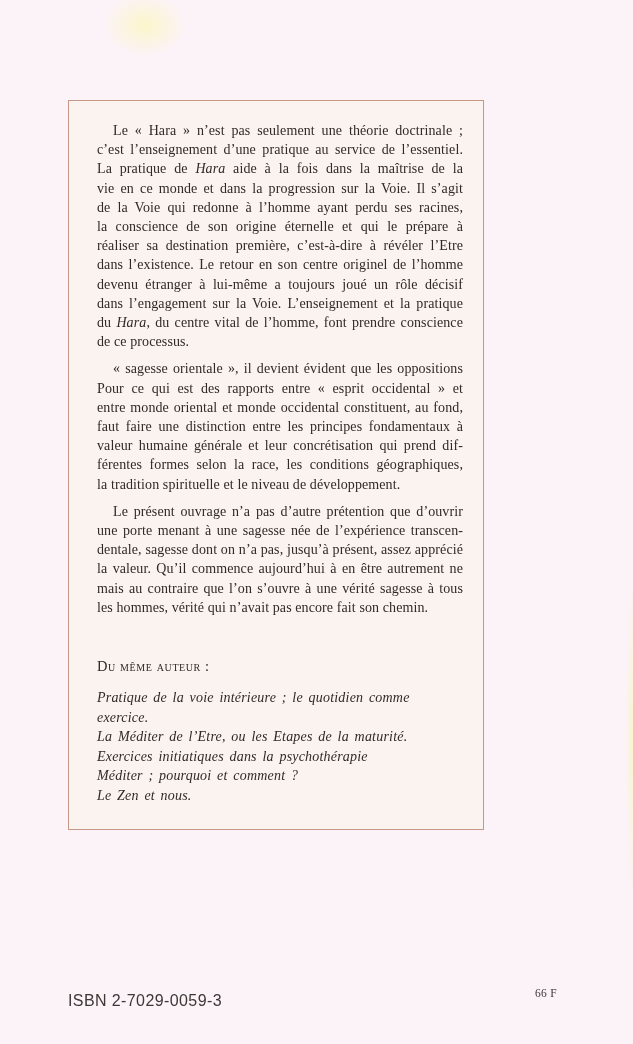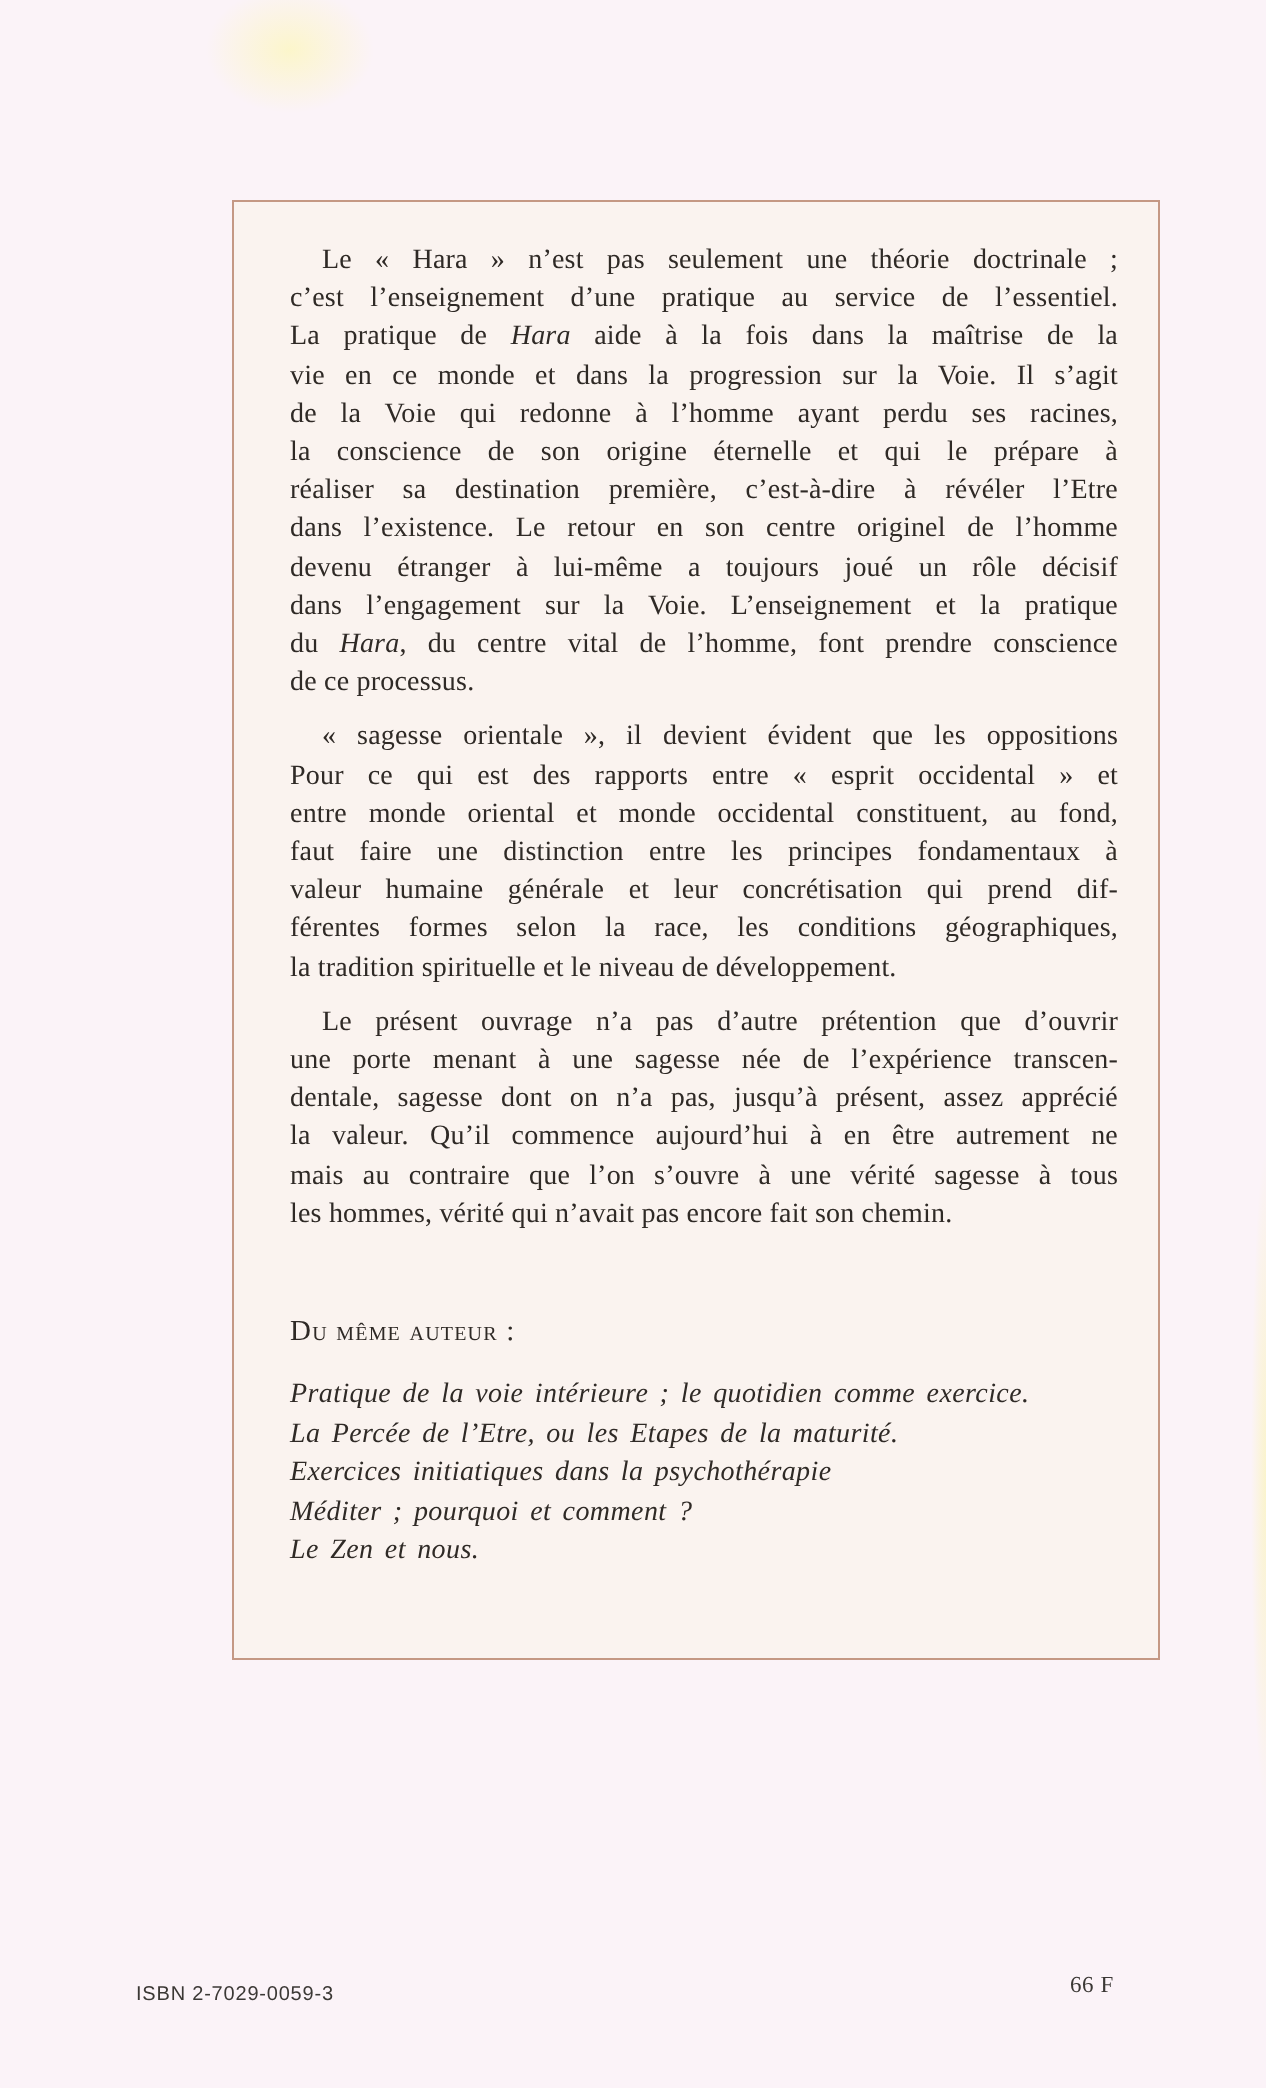--- a/index.html
+++ b/index.html
@@ -15,27 +15,26 @@
     background:
       radial-gradient(60px 45px at 145px 25px, rgba(252,246,195,0.85), rgba(252,246,195,0) 70%),
       radial-gradient(10px 220px at 633px 740px, rgba(250,244,185,0.7), rgba(250,244,185,0) 75%),
       #fbf3f8;
     color: #2f2a26;
   }
   .blurb-box {
     position: absolute;
     left: 68px;
     top: 100px;
-    width: 464px;
+    width: 416px;
     height: 730px;
     border: 1px solid #c49884;
     background: #faf3ef;
     box-sizing: border-box;
     padding: 20px 20px 0 28px;
-    margin-left: 48px;
   }
   .para {
     margin: 0 0 8px 0;
     font-size: 14px;
     line-height: 19.2px;
     letter-spacing: 0.1px;
   }
   .para .line {
     text-align: justify;
     text-align-last: justify;
@@ -62,21 +61,21 @@
     font-size: 14px;
     line-height: 19.5px;
     letter-spacing: 0.2px;
     word-spacing: 2px;
   }
   .footer-isbn {
     position: absolute;
     left: 68px;
     top: 992px;
     font-family: "Liberation Sans", sans-serif;
-    font-size: 10px;
+    font-size: 16px;
     letter-spacing: 0.4px;
     color: #3b3835;
     text-align: right;
   }
   .footer-price {
     position: absolute;
     left: 535px;
     top: 987px;
     font-family: Liberation Serif, serif;
     font-size: 11.5px;
@@ -117,21 +116,21 @@
         <div class="line">une porte menant à une sagesse née de l’expérience transcen-</div>
         <div class="line">dentale, sagesse dont on n’a pas, jusqu’à présent, assez apprécié</div>
         <div class="line">la valeur. Qu’il commence aujourd’hui à en être autrement ne</div>
         <div class="line">mais au contraire que l’on s’ouvre à une vérité sagesse à tous</div>
         <div class="line last">les hommes, vérité qui n’avait pas encore fait son chemin.</div>
       </div>
     </div>
   <div class="author-heading">Du même auteur :</div>
   <div class="works-list">
       <div class="work-item">Pratique de la voie intérieure ; le quotidien comme exercice.</div>
-      <div class="work-item">La Percée de l’Etre, ou les Etapes de la maturité.</div>
+      <div class="work-item">La Méditer de l’Etre, ou les Etapes de la maturité.</div>
       <div class="work-item">Exercices initiatiques dans la psychothérapie</div>
       <div class="work-item">Méditer ; pourquoi et comment ?</div>
       <div class="work-item">Le Zen et nous.</div>
     </div>
 </div>
 
 <div class="footer-isbn">ISBN 2-7029-0059-3</div>
 
 <div class="footer-price">66 F</div>
 

